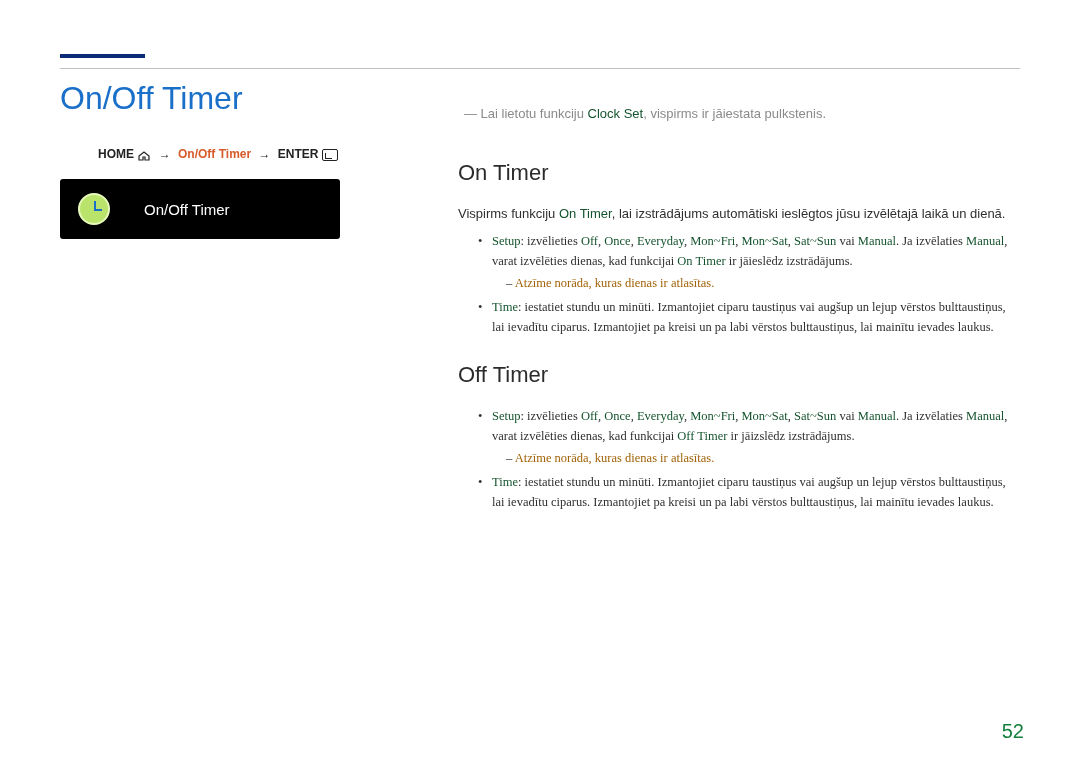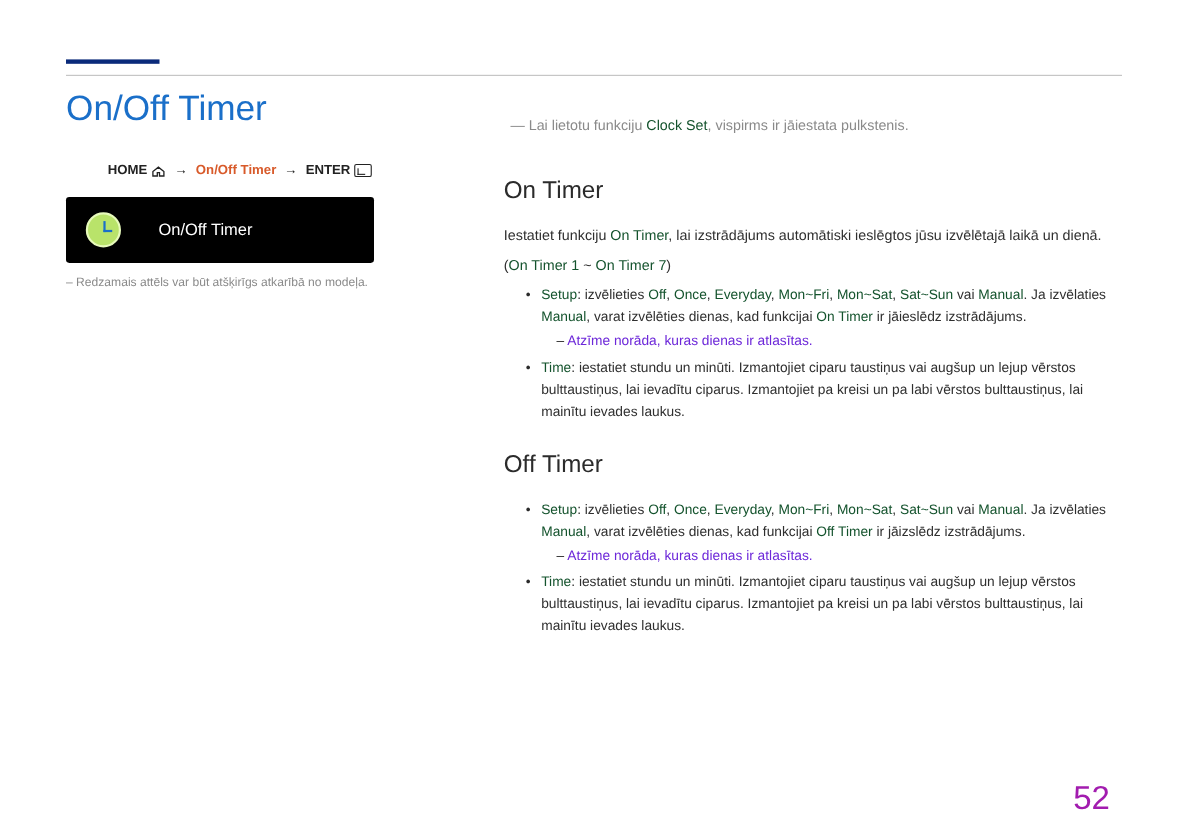--- a/index.html
+++ b/index.html
@@ -128,46 +128,47 @@
   font-size: 22px;
   color: #2b2b2b;
   font-weight: 400;
   margin-bottom: 14px;
 }
 .para { margin-bottom: 6px; font-size: 13px; }
 .accent { color: #14532d; }
 ul.bullets {
   list-style: none;
   margin: 4px 0 20px 20px;
+  font-family: Liberation Serif, serif;
 }
 ul.bullets > li {
   font-size: 12.5px;
   margin-bottom: 4px;
   padding-left: 14px;
   position: relative;
 }
 ul.bullets > li::before {
   content: "•";
   position: absolute;
   left: 0; top: 0;
   color: #2b2b2b;
 }
 .sub {
   margin-left: 14px;
   font-size: 12.5px;
   margin-top: 2px;
-  color: #6d28d9;
+  color: #a16207;
 }
 .sub::before { content: "– "; color: #2b2b2b; }
 .page-num {
   position: absolute;
-  right: 71px;
+  right: 56px;
   bottom: 20px;
-  font-size: 30px;
-  color: #a21caf;
+  font-size: 20px;
+  color: #15803d;
 }
 </style>
 </head>
 <body>
 
 <div class="top-line"></div>
 <div class="top-divider"></div>
 
 <div class="left-col">
   <h1 class="page-title">On/Off Timer</h1>
@@ -184,33 +185,31 @@
     <span class="arrow">→</span>
     <span>ENTER</span>
     <span class="enter-icon"></span>
   </div>
 
   <div class="card">
     <div class="clock-icon"></div>
     <div class="card-label">On/Off Timer</div>
   </div>
 
-  <div class="small-note">– Redzamais attēls var būt atšķirīgs atkarībā no modeļa.</div>
 </div>
 
 <div class="right-col">
   <div class="note-line">
     <span class="dash"></span><span>― Lai lietotu funkciju </span><span class="accent">Clock Set</span><span>, vispirms ir jāiestata pulkstenis.</span>
   </div>
 
   <div class="h2">On Timer</div>
   <div class="para">
-    <span>Iestatiet funkciju </span><span class="accent">On Timer</span><span>, lai izstrādājums automātiski ieslēgtos jūsu izvēlētajā laikā un dienā.</span>
-  </div>
-  <div class="para">(<span class="accent">On Timer 1</span> ~ <span class="accent">On Timer 7</span>)</div>
+    <span>Vispirms funkciju </span><span class="accent">On Timer</span><span>, lai izstrādājums automātiski ieslēgtos jūsu izvēlētajā laikā un dienā.</span>
+  </div>
 
   <ul class="bullets">
     <li>
       <span class="accent">Setup</span><span>: izvēlieties </span><span class="accent">Off</span>, <span class="accent">Once</span>, <span class="accent">Everyday</span>, <span class="accent">Mon~Fri</span>, <span class="accent">Mon~Sat</span>, <span class="accent">Sat~Sun</span><span> vai </span><span class="accent">Manual</span><span>. Ja izvēlaties </span><span class="accent">Manual</span><span>, varat izvēlēties dienas, kad funkcijai </span><span class="accent">On Timer</span><span> ir jāieslēdz izstrādājums.</span>
       <div class="sub">Atzīme norāda, kuras dienas ir atlasītas.</div>
     </li>
     <li>
       <span class="accent">Time</span><span>: iestatiet stundu un minūti. Izmantojiet ciparu taustiņus vai augšup un lejup vērstos bulttaustiņus, lai ievadītu ciparus. Izmantojiet pa kreisi un pa labi vērstos bulttaustiņus, lai mainītu ievades laukus.</span>
     </li>
   </ul>

